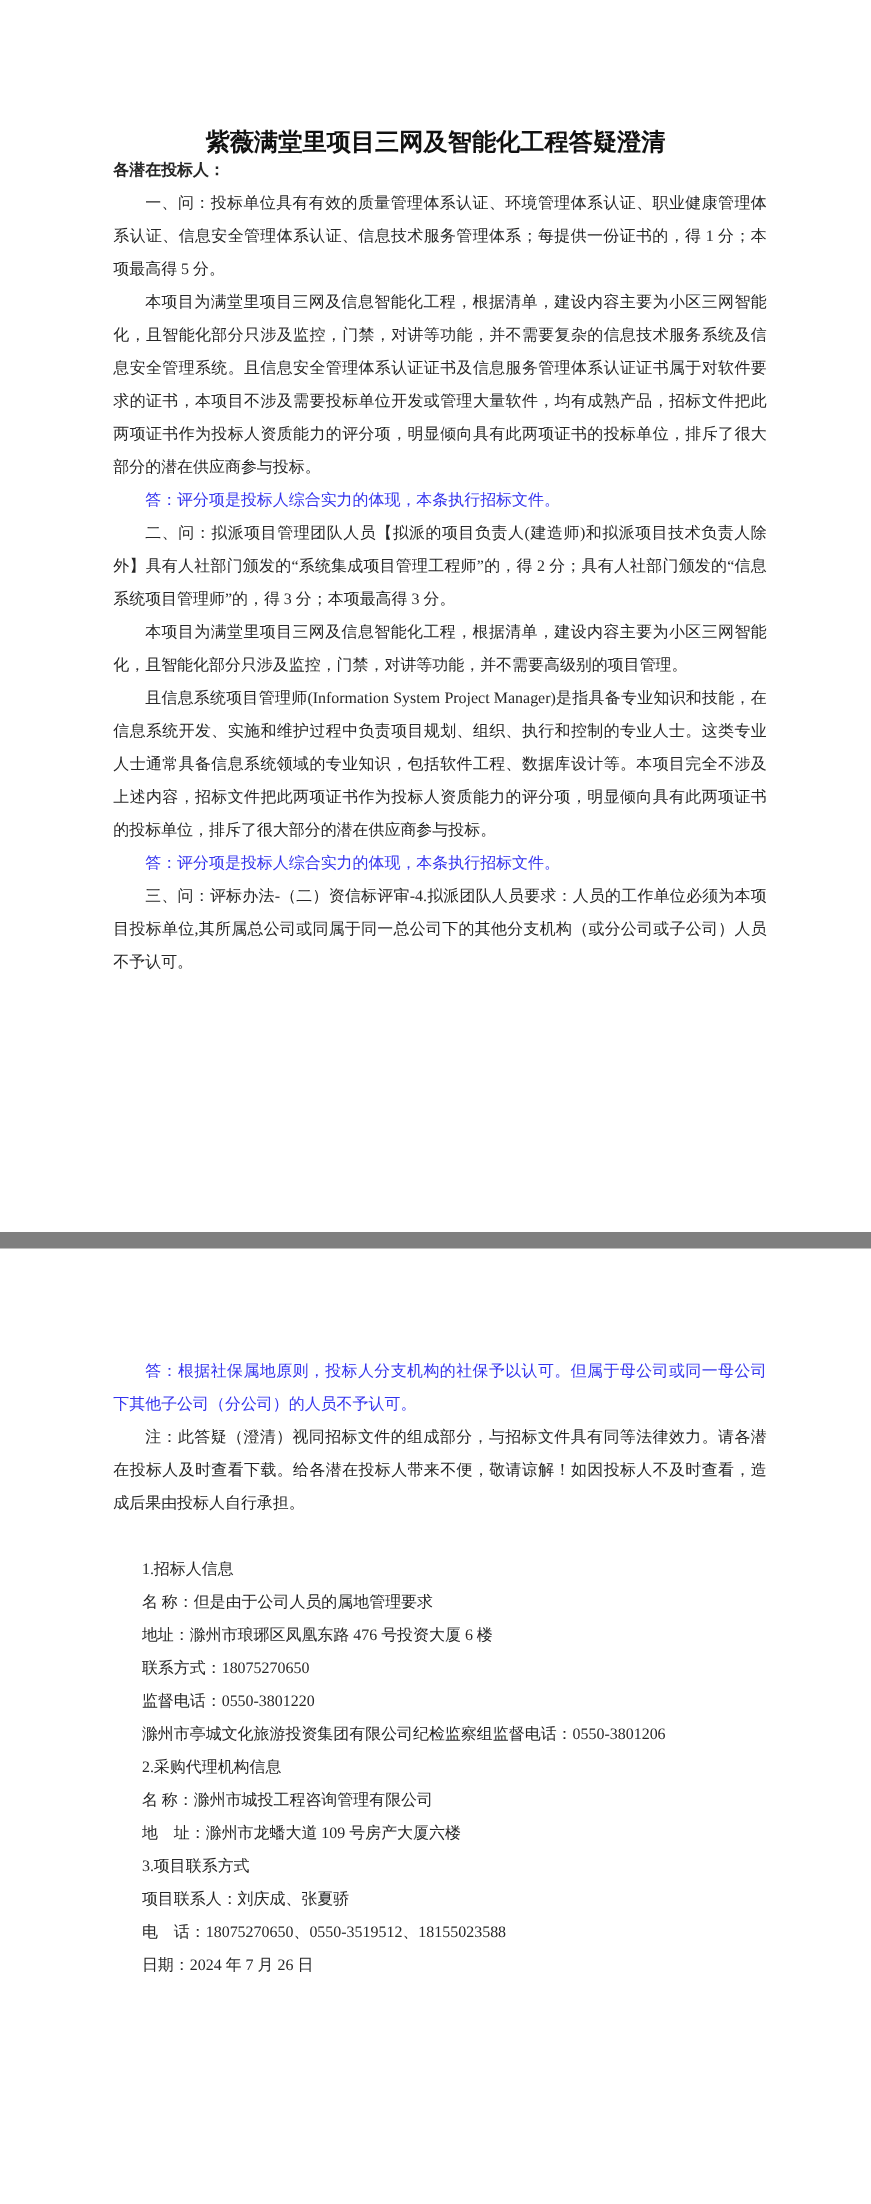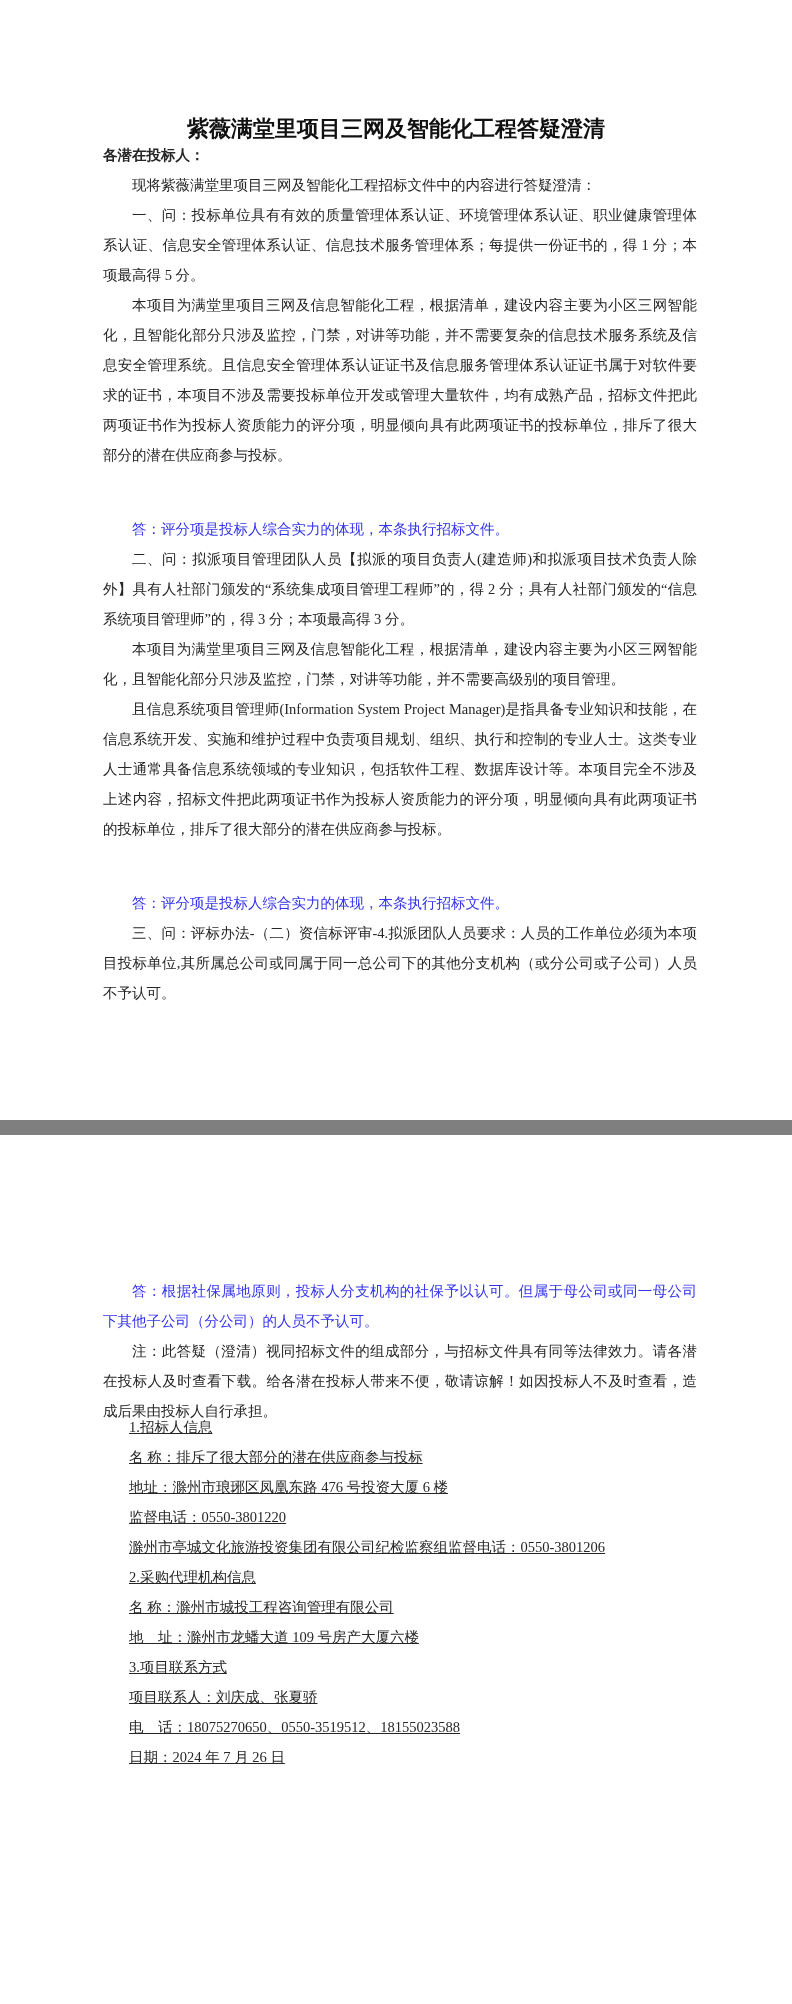--- a/index.html
+++ b/index.html
@@ -37,54 +37,52 @@
     line-height:30px;
   }
   .page1-body{top:140px;}
   .page2-body{top:1232px;}
   .body-block p{
     margin:0;
     text-align:justify;
   }
   .body-block p.flush{text-indent:0;font-weight:bold;}
   .body-block p.indent{text-indent:2em;}
-  .body-block p.answer{text-indent:2em;color:var(--answer-blue);margin-top:44px;}
+  .body-block p.answer{text-indent:2em;color:var(--answer-blue);}
   .page-separator{
     position:absolute;
     top:1120px;
     left:0;
     width:792px;
     height:15px;
     background:var(--separator-gray);
   }
   .contact-block{
     position:absolute;
     top:1412px;
     left:129px;
     width:568px;
     font-size:14.5px;
     line-height:30px;
-    text-decoration:underline;
   }
   .contact-block p{
     margin:0;
     text-align:left;
   }
 </style>
 </head>
 <body>
 
 <div class="doc">
 
   <h1 class="doc-title">紫薇满堂里项目三网及智能化工程答疑澄清</h1>
 
   <div class="body-block page1-body">
 
   <p class="flush">各潜在投标人：</p>
-      <p class="indent">现将紫薇满堂里项目三网及智能化工程招标文件中的内容进行答疑澄清：</p>
       <p class="indent">一、问：投标单位具有有效的质量管理体系认证、环境管理体系认证、职业健康管理体系认证、信息安全管理体系认证、信息技术服务管理体系；每提供一份证书的，得 1 分；本项最高得 5 分。</p>
       <p class="indent">本项目为满堂里项目三网及信息智能化工程，根据清单，建设内容主要为小区三网智能化，且智能化部分只涉及监控，门禁，对讲等功能，并不需要复杂的信息技术服务系统及信息安全管理系统。且信息安全管理体系认证证书及信息服务管理体系认证证书属于对软件要求的证书，本项目不涉及需要投标单位开发或管理大量软件，均有成熟产品，招标文件把此两项证书作为投标人资质能力的评分项，明显倾向具有此两项证书的投标单位，排斥了很大部分的潜在供应商参与投标。</p>
       <p class="answer">答：评分项是投标人综合实力的体现，本条执行招标文件。</p>
       <p class="indent">二、问：拟派项目管理团队人员【拟派的项目负责人(建造师)和拟派项目技术负责人除外】具有人社部门颁发的“系统集成项目管理工程师”的，得 2 分；具有人社部门颁发的“信息系统项目管理师”的，得 3 分；本项最高得 3 分。</p>
       <p class="indent">本项目为满堂里项目三网及信息智能化工程，根据清单，建设内容主要为小区三网智能化，且智能化部分只涉及监控，门禁，对讲等功能，并不需要高级别的项目管理。</p>
       <p class="indent">且信息系统项目管理师(Information System Project Manager)是指具备专业知识和技能，在信息系统开发、实施和维护过程中负责项目规划、组织、执行和控制的专业人士。这类专业人士通常具备信息系统领域的专业知识，包括软件工程、数据库设计等。本项目完全不涉及上述内容，招标文件把此两项证书作为投标人资质能力的评分项，明显倾向具有此两项证书的投标单位，排斥了很大部分的潜在供应商参与投标。</p>
       <p class="answer">答：评分项是投标人综合实力的体现，本条执行招标文件。</p>
       <p class="indent">三、问：评标办法-（二）资信标评审-4.拟派团队人员要求：人员的工作单位必须为本项目投标单位,其所属总公司或同属于同一总公司下的其他分支机构（或分公司或子公司）人员不予认可。</p>
     </div>
 
@@ -92,22 +90,23 @@
 
   <div class="body-block page2-body">
 
   <p class="answer">答：根据社保属地原则，投标人分支机构的社保予以认可。但属于母公司或同一母公司下其他子公司（分公司）的人员不予认可。</p>
       <p class="indent">注：此答疑（澄清）视同招标文件的组成部分，与招标文件具有同等法律效力。请各潜在投标人及时查看下载。给各潜在投标人带来不便，敬请谅解！如因投标人不及时查看，造成后果由投标人自行承担。</p>
     </div>
 
   <div class="contact-block">
 
   <p>1.招标人信息</p>
-      <p>名 称：排斥了很大部分的潜在供应商参与投标</p>
+      <p>名 称：但是由于公司人员的属地管理要求</p>
       <p>地址：滁州市琅琊区凤凰东路 476 号投资大厦 6 楼</p>
+      <p>联系方式：18075270650</p>
       <p>监督电话：0550-3801220</p>
       <p>滁州市亭城文化旅游投资集团有限公司纪检监察组监督电话：0550-3801206</p>
       <p>2.采购代理机构信息</p>
       <p>名 称：滁州市城投工程咨询管理有限公司</p>
       <p>地　址：滁州市龙蟠大道 109 号房产大厦六楼</p>
       <p>3.项目联系方式</p>
       <p>项目联系人：刘庆成、张夏骄</p>
       <p>电　话：18075270650、0550-3519512、18155023588</p>
       <p>日期：2024 年 7 月 26 日</p>
     </div>

